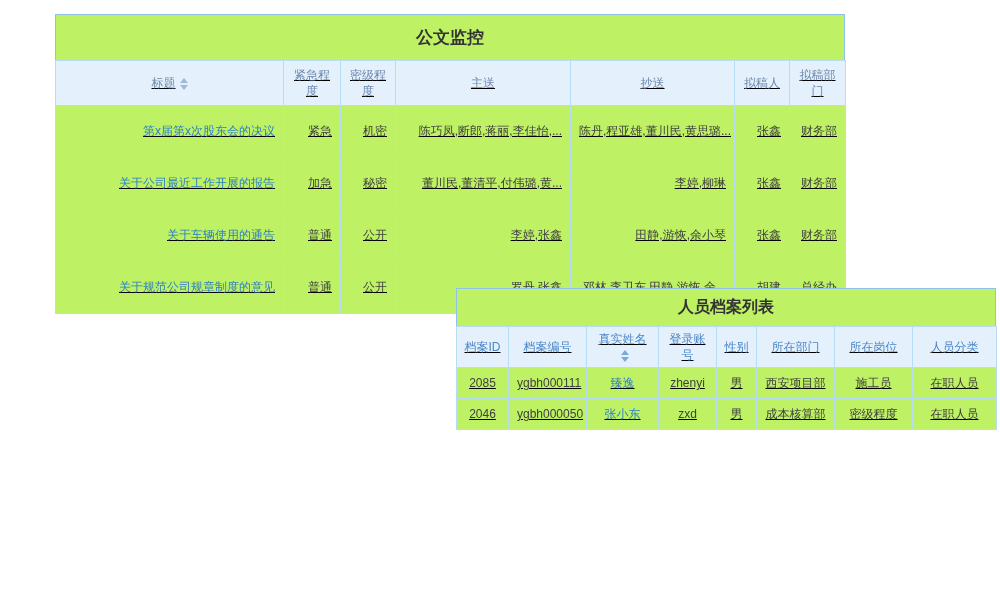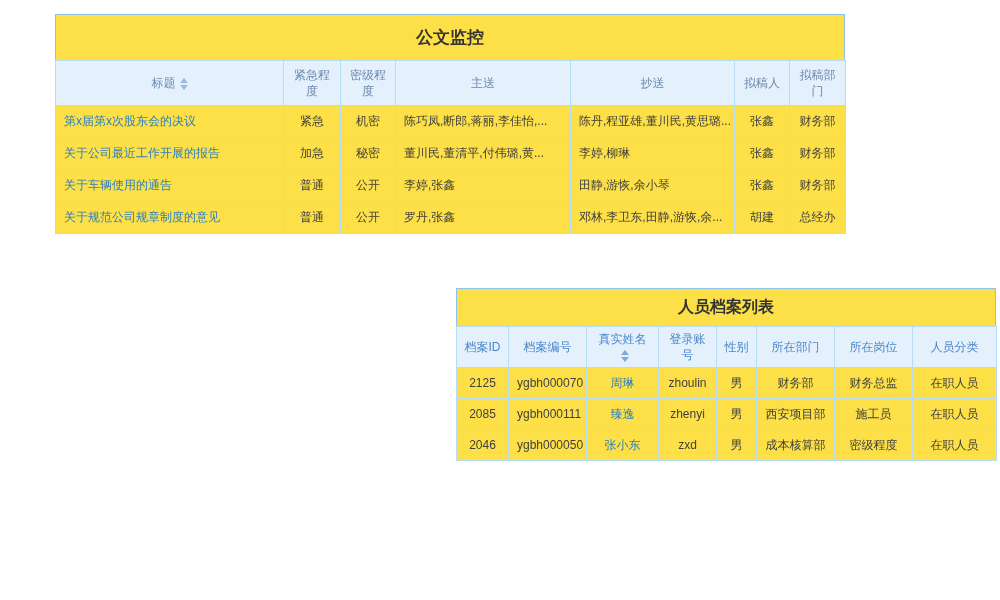--- a/index.html
+++ b/index.html
@@ -1,38 +1,38 @@
 <!DOCTYPE html>
 <html><head>
 <meta charset="utf-8">
 <style>
   * { box-sizing: border-box; margin: 0; padding: 0; }
   html,body { width:1000px; height:600px; background:#ffffff; overflow:hidden; }
   body { font-family:"Liberation Sans","DejaVu Sans",sans-serif; position:relative; }
 
-  .panel { position:absolute; background:#fde047; }
+  .panel { position:absolute; background:#bef264; }
   .panel-title {
     border:1px solid #8fc2ea; border-bottom:none;
     display:flex; align-items:center; justify-content:center;
     font-weight:bold; color:#333;
   }
-  table { border-collapse:collapse; table-layout:fixed; width:100%; font-size:12px; }
+  table { border-collapse:collapse; table-layout:fixed; width:100%; font-size:12px;text-decoration:underline; }
   th, td { border:1px solid #b6dcf6; overflow:hidden; }
   th {
     background:#e4f1fc; font-weight:normal; text-align:center;
     padding:4px 6px; line-height:1.35;
   }
   td { color:#3f3f3f; text-align:center; padding:4px 8px; white-space:nowrap; }
   td.left { text-align:left; }
   .link { color:#2d7fc1; cursor:pointer; }
 
   
   .t1 .panel-title { height:46px; font-size:17px; }
   .t1 th { color:#6d88ae; height:45px; }
-  .t1 td { height:32px; }
+  .t1 td { height:52px;text-align:right; }
 
   
   .t2 .panel-title { height:38px; font-size:16px; }
   .t2 th { color:#4a86c8; height:39px; }
   .t2 td { height:31px; }
 
   
   .sort { display:inline-block; vertical-align:middle; margin-left:4px; }
   .sort i { display:block; width:0; height:0; border-left:4px solid transparent; border-right:4px solid transparent; }
   .sort .up   { border-bottom:5px solid #9fb9d8; margin-bottom:2px; }
@@ -131,30 +131,20 @@
         </th>
         <th>登录账号</th>
         <th>性别</th>
         <th>所在部门</th>
         <th>所在岗位</th>
         <th>人员分类</th>
       </tr>
     </thead>
     <tbody>
       <tr>
-        <td>2125</td>
-        <td>ygbh000070</td>
-        <td class="link">周琳</td>
-        <td>zhoulin</td>
-        <td>男</td>
-        <td>财务部</td>
-        <td>财务总监</td>
-        <td>在职人员</td>
-      </tr>
-      <tr>
         <td>2085</td>
         <td>ygbh000111</td>
         <td class="link">臻逸</td>
         <td>zhenyi</td>
         <td>男</td>
         <td>西安项目部</td>
         <td>施工员</td>
         <td>在职人员</td>
       </tr>
       <tr>

